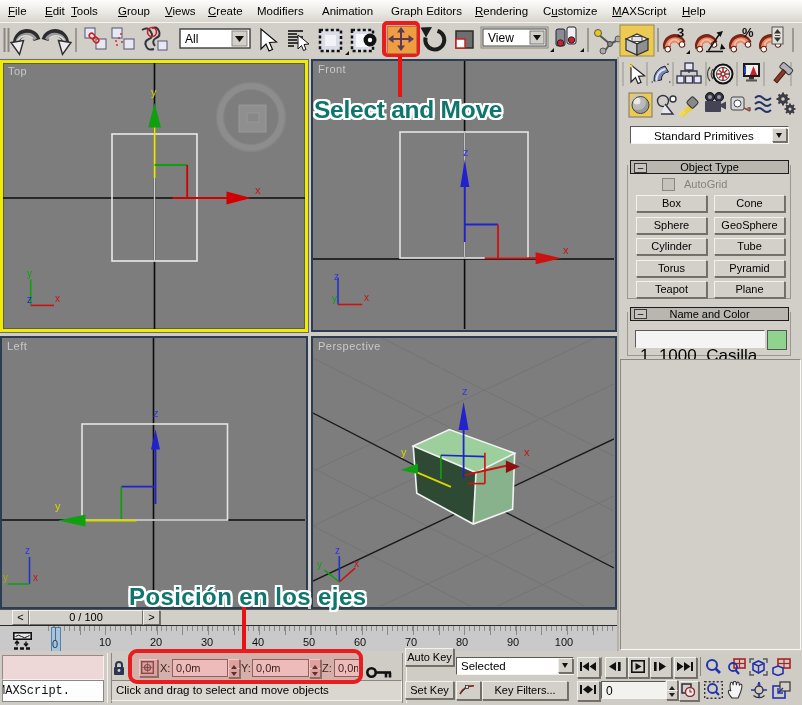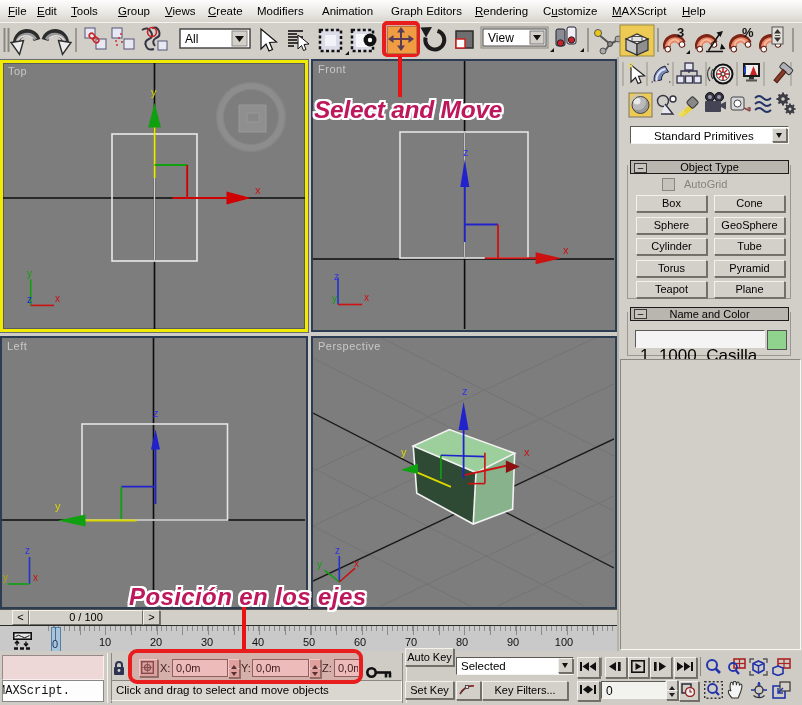--- a/index.html
+++ b/index.html
@@ -26,34 +26,34 @@
     border-right:1px solid #f5f4f0;border-bottom:1px solid #f5f4f0;}
   .rollhead{position:absolute;left:630px;width:157px;height:12px;background:#b9b6af;
     border:1px solid #1c1c1c;font-size:11px;color:#000;text-align:center;line-height:12px;}
   .minus{position:absolute;left:3px;top:1.5px;width:11px;height:8px;background:#c6c3bc;
     border:1px solid #3c3c3c;font-size:10px;line-height:7px;text-align:center;}
   .timeslider{left:0;top:609px;width:617px;height:15px;background:#d2cfc8;border-top:1px solid #55534e;}
   .trackbar{left:0;top:625px;width:617px;height:25px;background:#c9c9c9;
     border-top:1px solid #2a2a2a;border-bottom:1px solid #2a2a2a;}
   .ticknum{position:absolute;top:636px;font-size:11px;color:#111;transform:translateX(-50%);}
   .statusbar{left:0;top:651px;width:802px;height:54px;background:#cfccc5;}
-  .redann{position:absolute;color:#be185d;font-weight:bold;font-size:24px;
+  .redann{position:absolute;color:#0f766e;font-weight:bold;font-size:24px;
     text-shadow:-2px -2px 0 #fff,2px -2px 0 #fff,-2px 2px 0 #fff,2px 2px 0 #fff,
       0 -2px 0 #fff,0 2px 0 #fff,-2px 0 0 #fff,2px 0 0 #fff;
-    white-space:nowrap;z-index:60;font-style:italic;}
+    white-space:nowrap;z-index:60;}
   .redline{position:absolute;background:#e81414;z-index:59;}
   .redframe{position:absolute;border:4px solid #e81e1e;z-index:58;}
   .fieldtxt{position:absolute;font-size:11px;color:#000;}
 </style>
 </head>
 <body>
 
 <div class="abs menubar">
   <span style="left:8px"><u>F</u>ile</span>
-  <span style="left:37px"><u>E</u>dit</span>
+  <span style="left:45px"><u>E</u>dit</span>
   <span style="left:71px"><u>T</u>ools</span>
   <span style="left:118px"><u>G</u>roup</span>
   <span style="left:165px"><u>V</u>iews</span>
   <span style="left:208px"><u>C</u>reate</span>
   <span style="left:257px">Modifiers</span>
   <span style="left:322px">Animation</span>
   <span style="left:391px">Graph Editors</span>
   <span style="left:475px"><u>R</u>endering</span>
   <span style="left:543px">C<u>u</u>stomize</span>
   <span style="left:612px"><u>M</u>AXScript</span>

